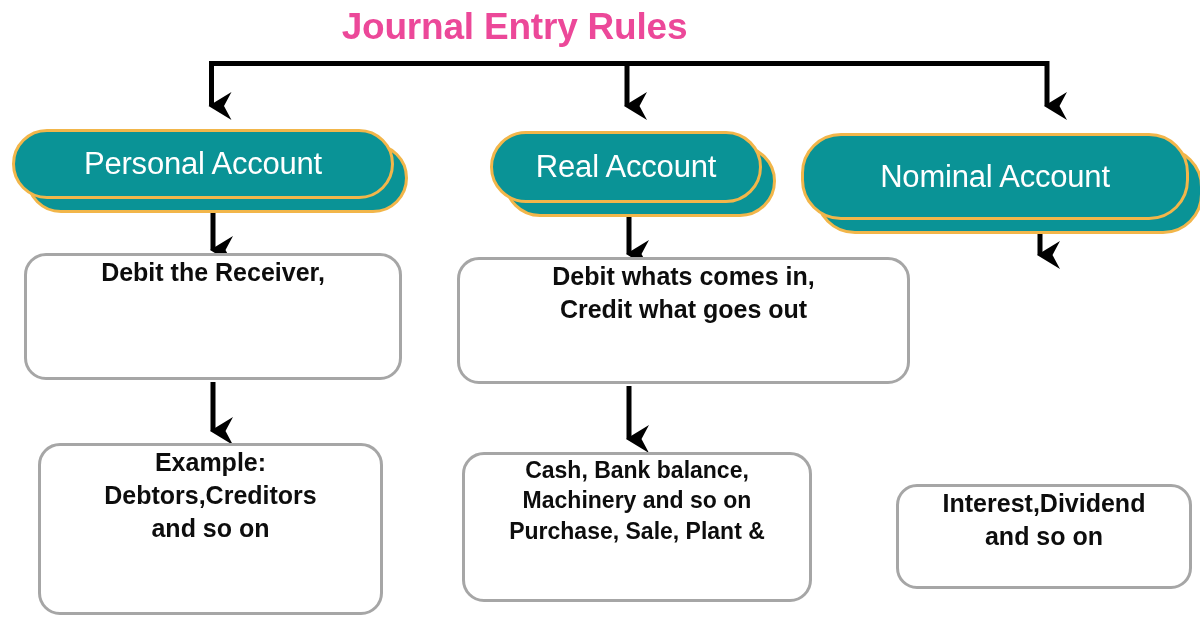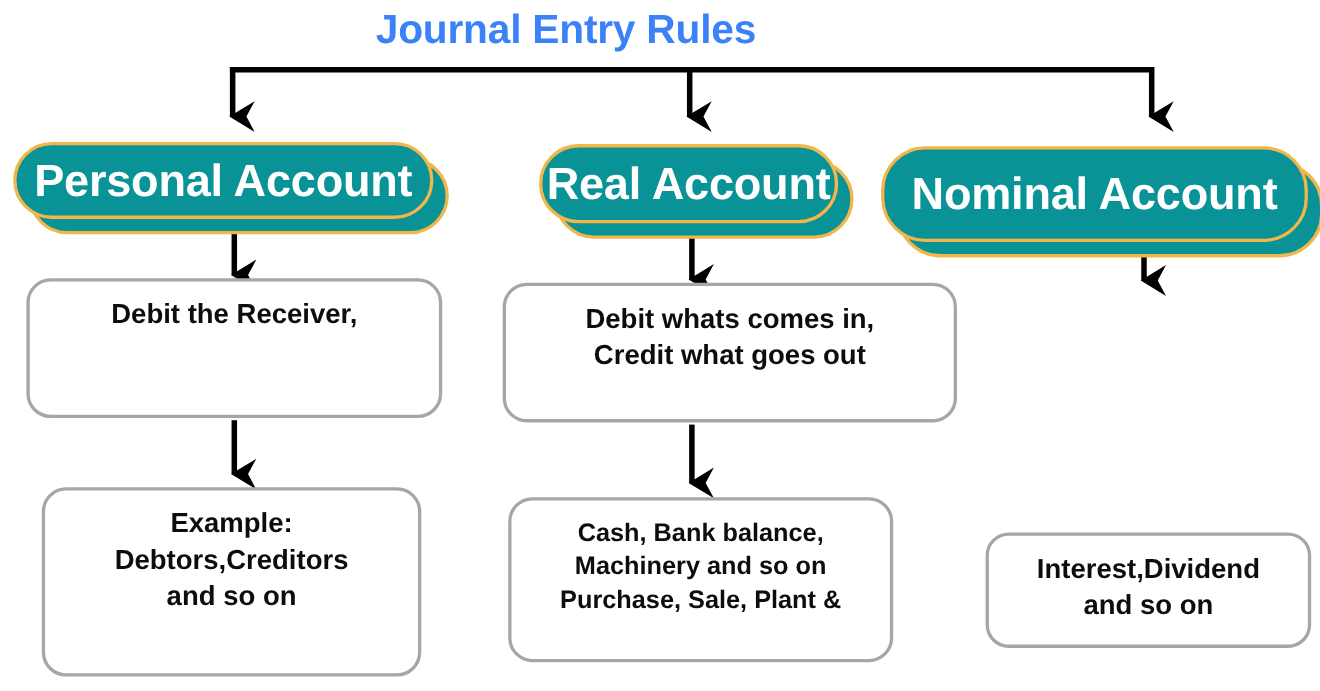--- a/index.html
+++ b/index.html
@@ -20,21 +20,21 @@
 
   
   .title {
     position: absolute;
     left: 0;
     top: 6px;
     width: 1029px;
     text-align: center;
     font-size: 37px;
     font-weight: bold;
-    color: #3b82f6;
+    color: #ec4899;
     letter-spacing: -0.2px;
     white-space: nowrap;
   }
 
   
   #connectors {
     position: absolute;
     left: 0;
     top: 0;
     width: 1200px;
@@ -66,38 +66,37 @@
     box-sizing: border-box;
     background: #0A9396;
     border: 3px solid #F2B64A;
     border-radius: 40px;
     display: flex;
     align-items: center;
     justify-content: center;
   }
   .cap-label {
     color: #ffffff;
-    font-weight: bold;
-    font-size: 41px;
+    font-weight: normal;
+    font-size: 31px;
     white-space: nowrap;
     letter-spacing: -0.2px;
   }
 
   
   .gbox {
     position: absolute;
     box-sizing: border-box;
     background: #ffffff;
     border: 3px solid #A6A6A6;
     border-radius: 22px;
     display: flex;
     flex-direction: column;
     align-items: center;
     justify-content: flex-start;
-    padding-top: 14px;
     text-align: center;
   }
   .gbox .line {
     color: #0d0d0d;
     font-weight: bold;
     font-size: 25px;
     line-height: 1.32;
     white-space: pre;
   }
   .gbox.small .line {
@@ -160,21 +159,21 @@
     <div class="line">and so on</div>
   </div>
 
   <div class="cap-wrap" style="left:490px; top:131px; width:272px; height:72px;">
     <div class="cap-back"></div>
     <div class="cap-front">
       <span class="cap-label">Real Account</span>
     </div>
   </div>
 
-  <div class="gbox" style="left:457px; top:257px; width:413px; height:127px;text-align:center;">
+  <div class="gbox" style="left:457px; top:257px; width:453px; height:127px;text-align:center;">
     <div class="line">Debit whats comes in,</div>
     <div class="line">Credit what goes out</div>
   </div>
 
   <div class="gbox small" style="left:462px; top:452px; width:350px; height:150px;">
     <div class="line">Cash, Bank balance,</div>
     <div class="line">Machinery and so on</div>
     <div class="line">Purchase, Sale, Plant &amp;</div>
   </div>
 

